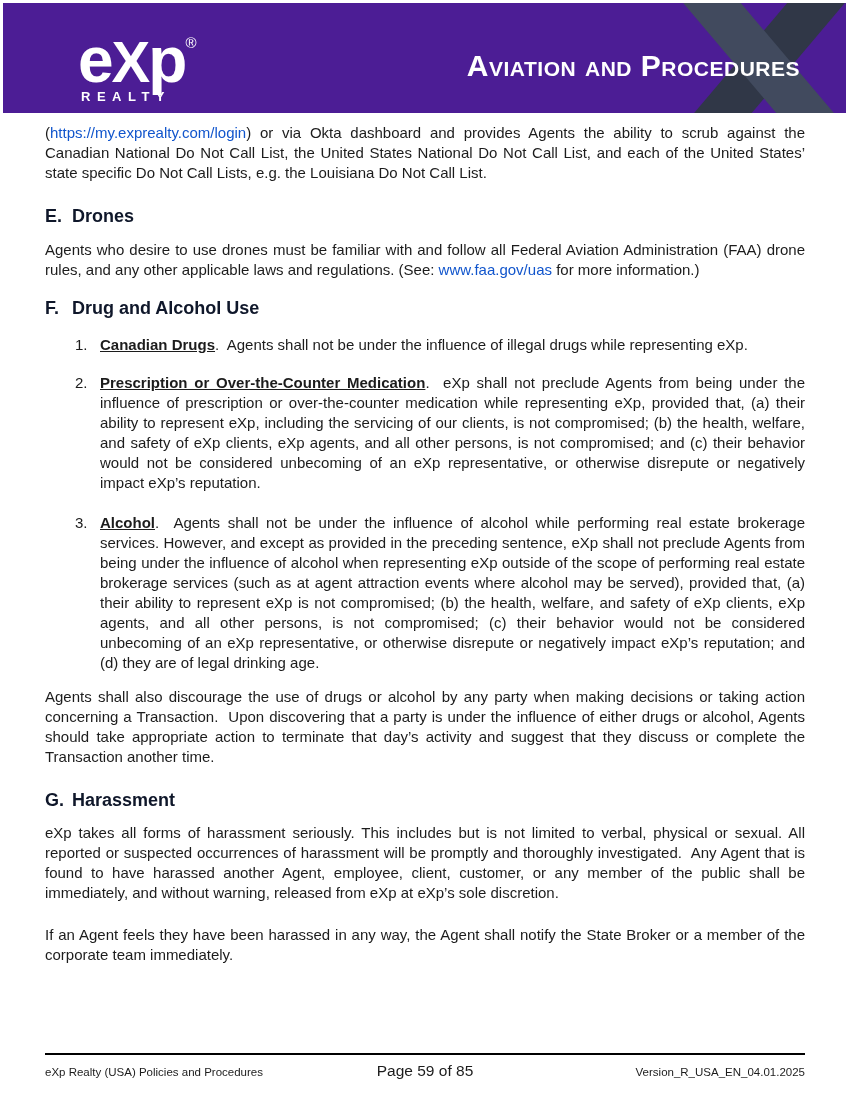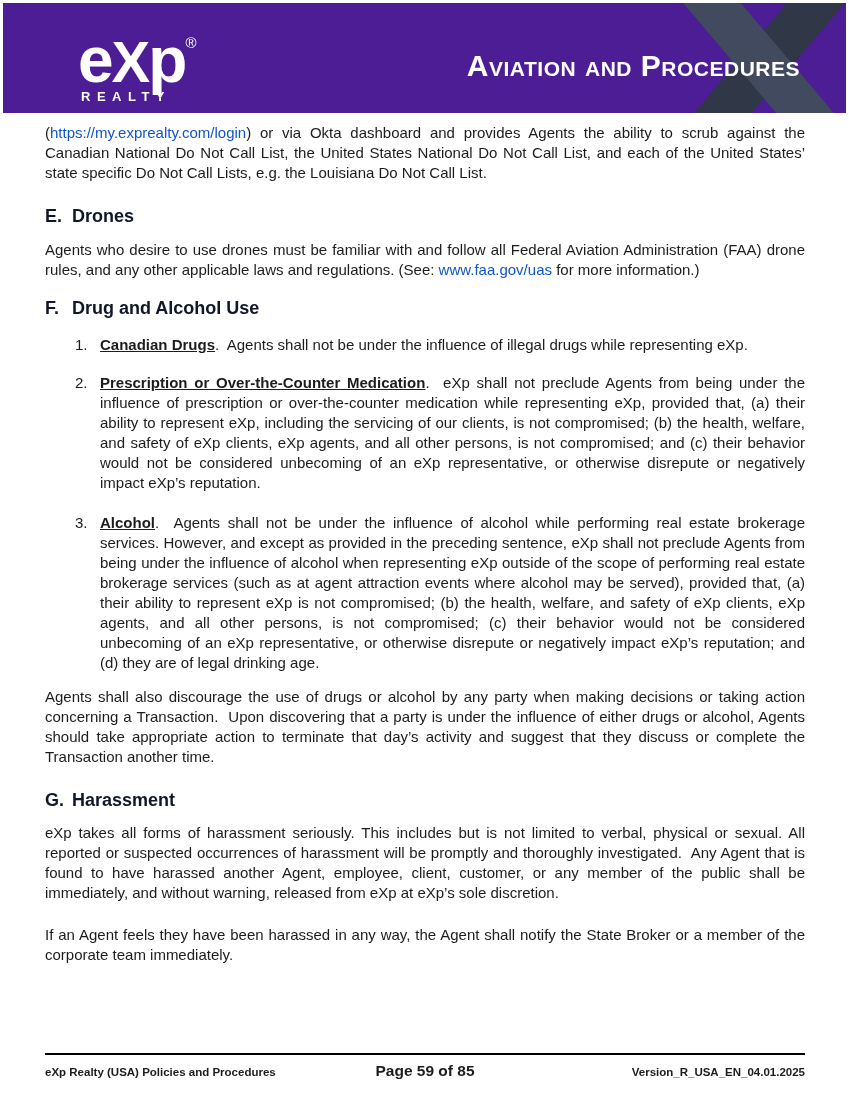--- a/index.html
+++ b/index.html
@@ -69,21 +69,21 @@
   .term { font-weight: 700; text-decoration: underline; }
   .p-closing { margin-top: 14px; }
   .sec-harass { margin-top: 22px; }
   .p-harass1  { margin-top: 12px; }
   .p-harass2  { margin-top: 22px; }
 
   a.link { color: #1155cc; cursor: pointer; }
 
   
   .footer {
-    position: absolute; left: 45px; width: 760px; top: 1053px; font-weight: bold;
+    position: absolute; left: 45px; width: 760px; top: 1053px;
   }
   .foot-rule { height: 2px; background: #000000; }
   .foot-row {
     margin-top: 7px;
     display: flex; align-items: baseline; justify-content: space-between;
   }
   .foot-small { font-size: 11.5px; color: #1c1c1c; }
   .foot-left  { width: 280px; text-align: left; }
   .foot-right { width: 280px; text-align: right; }
   .foot-page  { font-size: 15.5px; text-align: center; flex: 1; }

